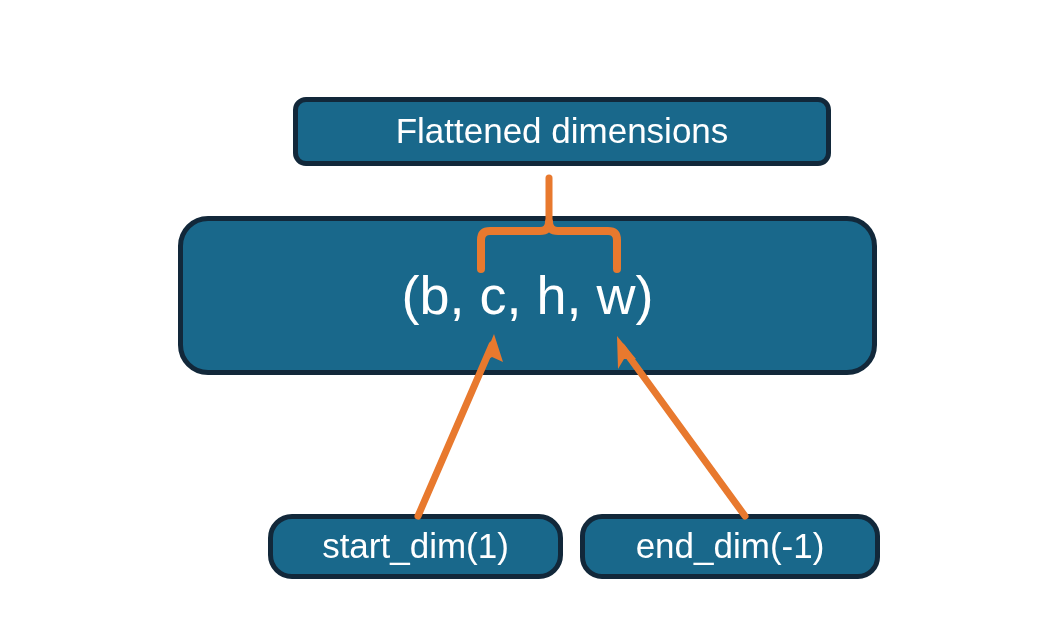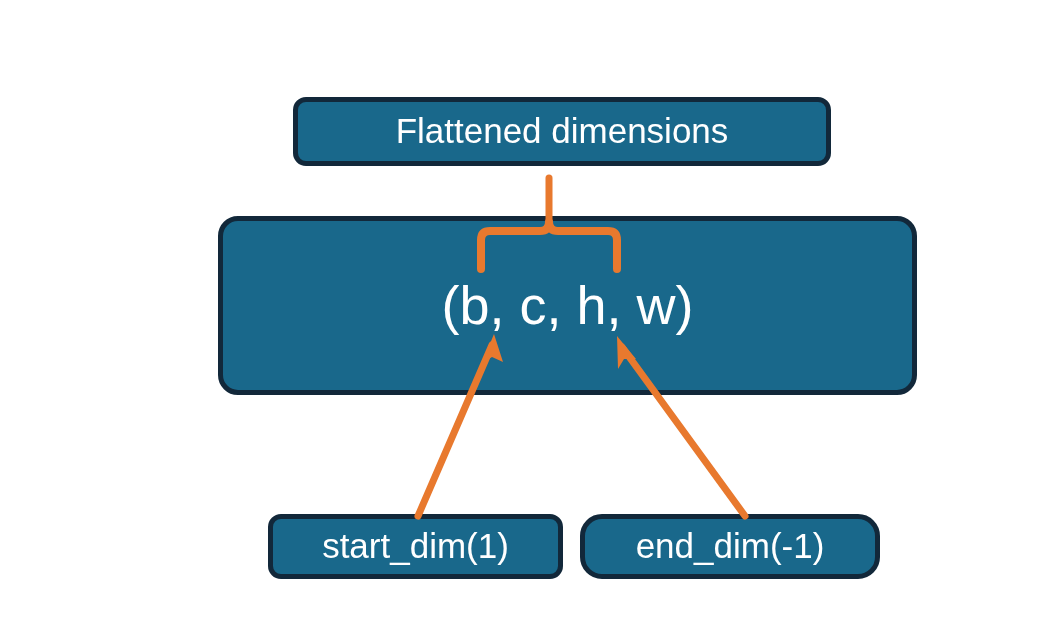--- a/index.html
+++ b/index.html
@@ -36,31 +36,30 @@
     top: 97px;
     width: 538px;
     height: 69px;
     border-radius: 13px;
     font-size: 35px;
   }
   #node-shape {
     left: 178px;
     top: 216px;
     width: 699px;
-    height: 179px;
-    border-radius: 20px;
+    height: 159px;
+    border-radius: 30px;
     font-size: 54px;
-    margin-left: 40px;
   }
   #node-start-dim {
     left: 268px;
     top: 514px;
     width: 295px;
     height: 65px;
-    border-radius: 13px;
+    border-radius: 24px;
     font-size: 35px;
   }
   #node-end-dim {
     left: 580px;
     top: 514px;
     width: 300px;
     height: 65px;
     border-radius: 22px;
     font-size: 35px;
   }

